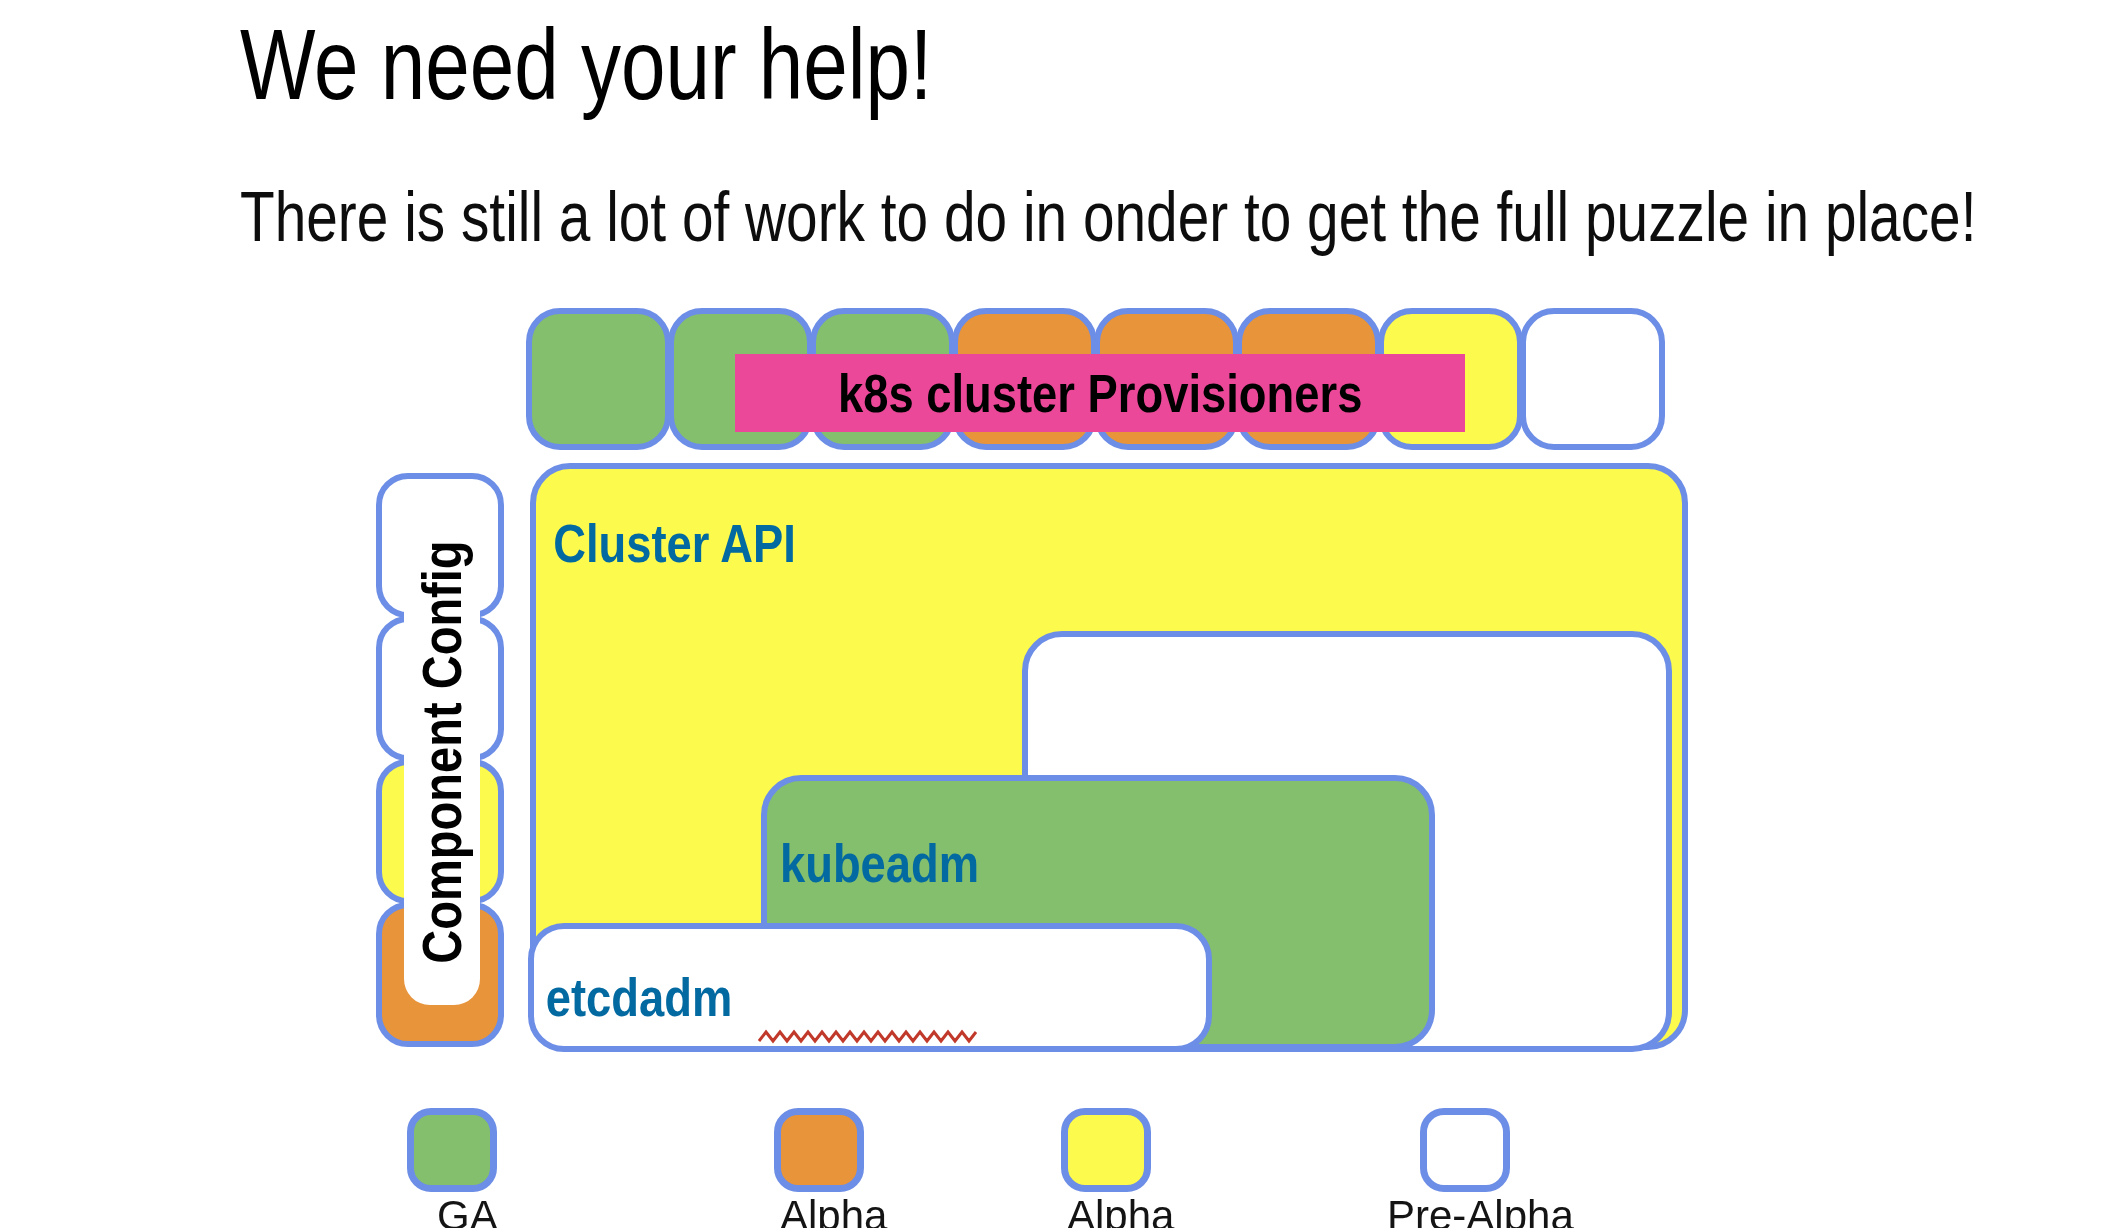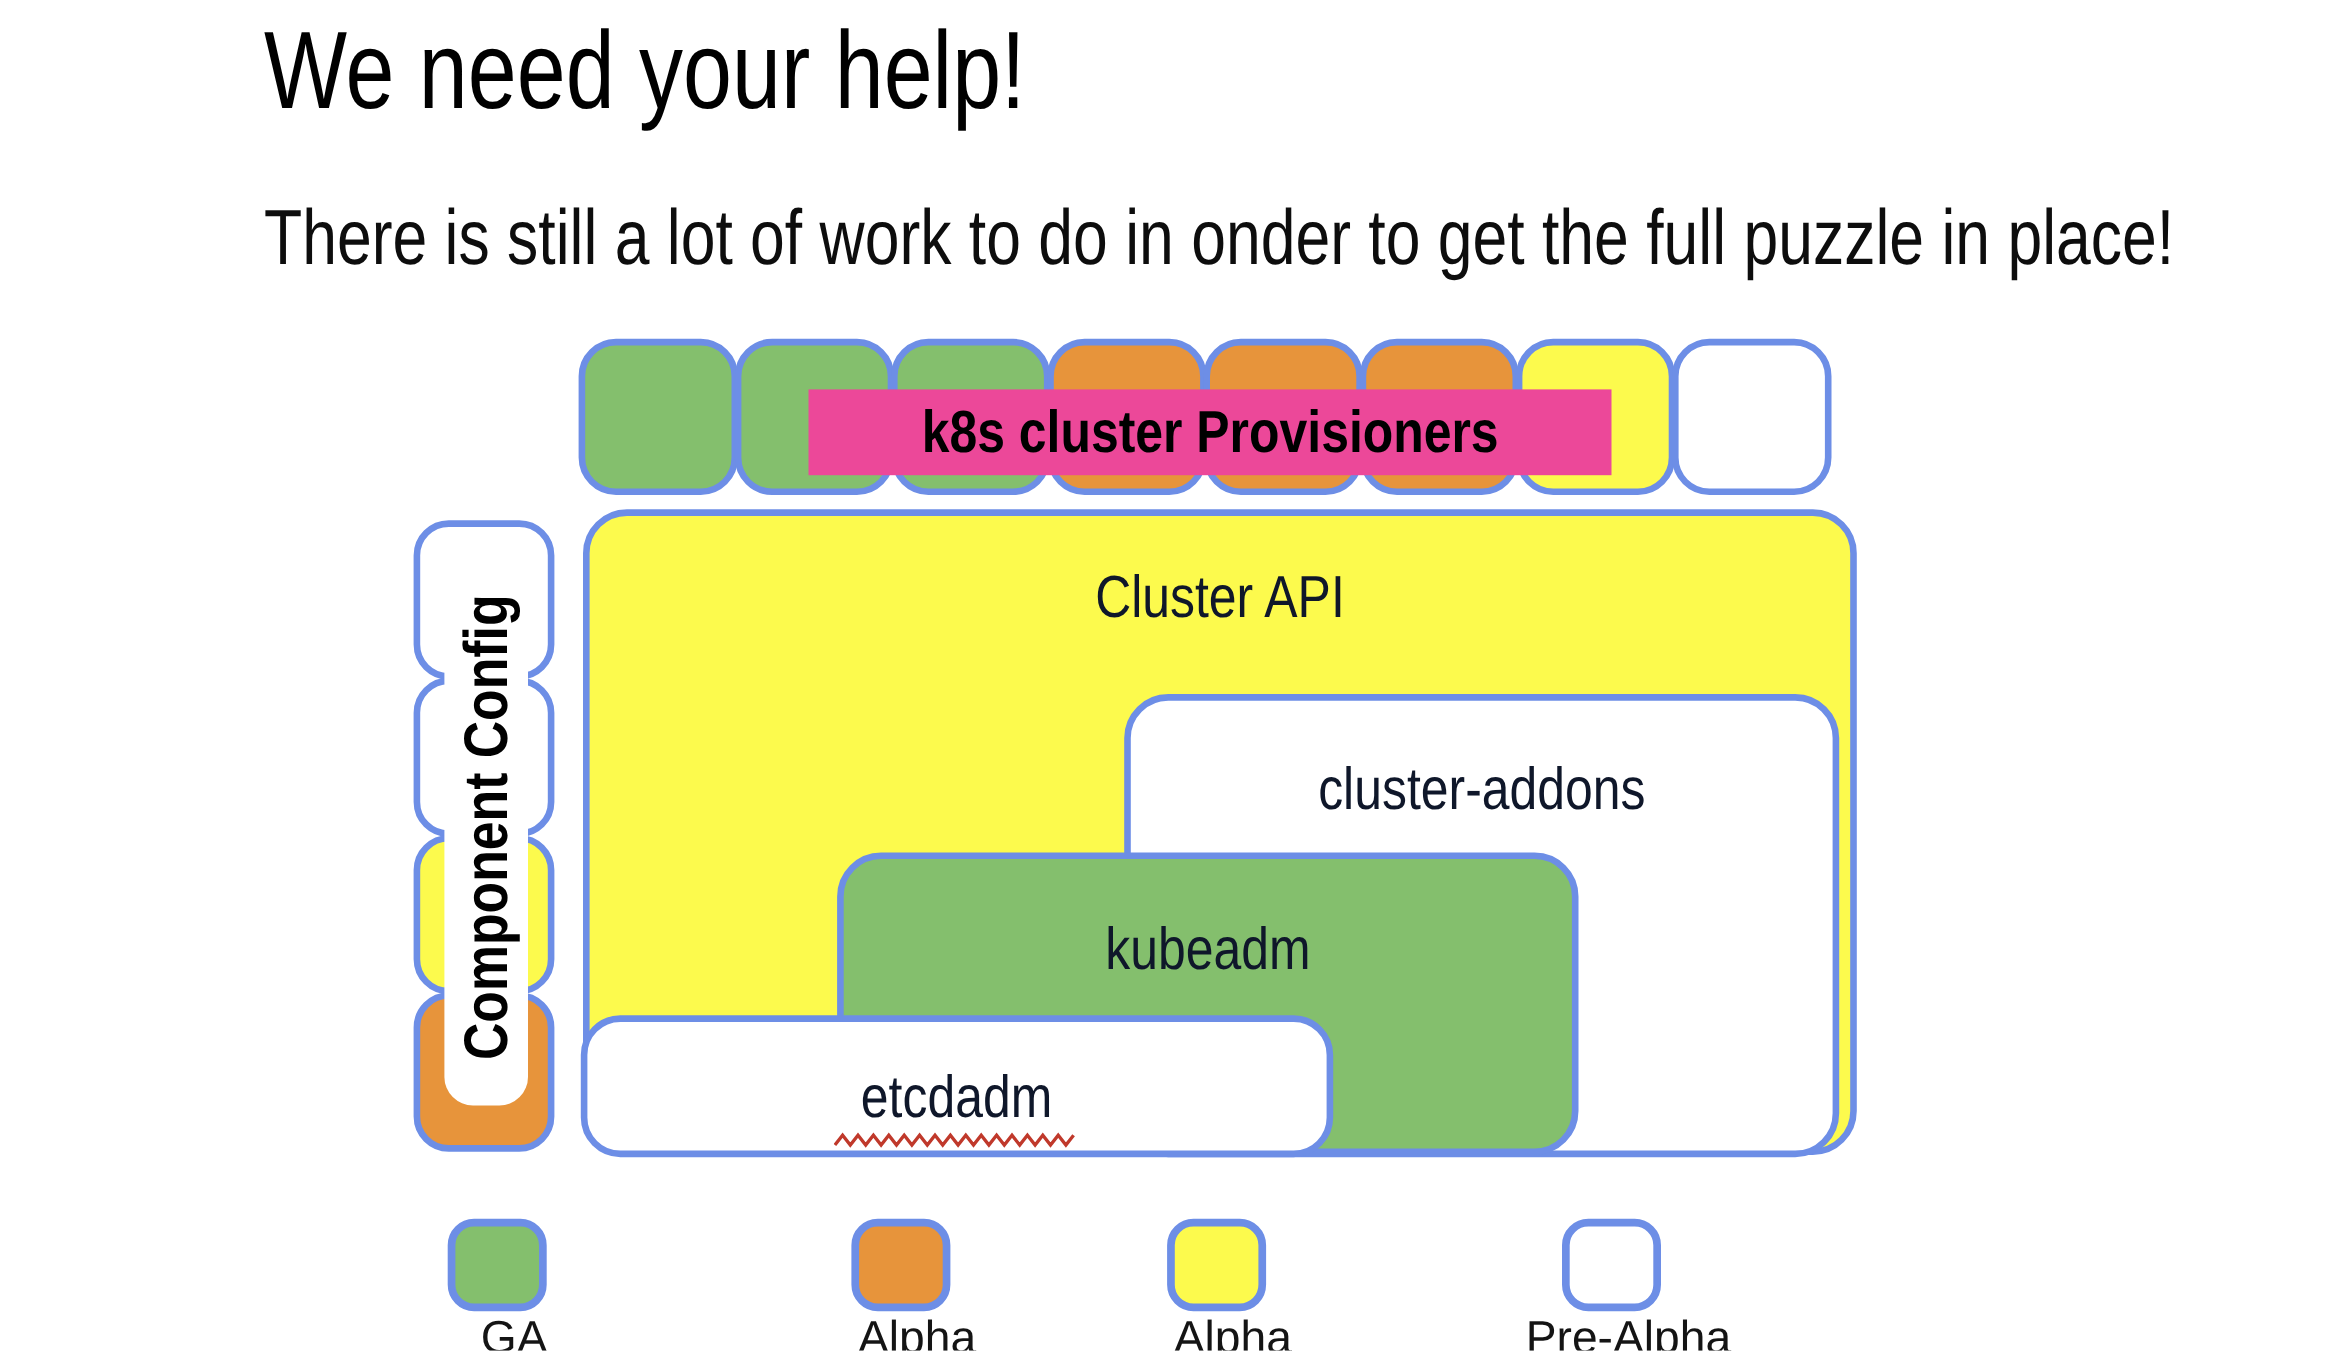--- a/index.html
+++ b/index.html
@@ -30,21 +30,21 @@
              display:flex; align-items:center; justify-content:center; z-index:5;
              font-size:56px; font-weight:700; color:#000; }
 
   
   .box { position:absolute; box-sizing:border-box; border:6px solid var(--border); border-radius:40px; }
   #box-cluster-api    { left:530px;  top:463px; width:1158px; height:587px; background:var(--alpha);     z-index:1; }
   #box-cluster-addons { left:1022px; top:631px; width:650px;  height:421px; background:var(--pre_alpha); z-index:2; }
   #box-kubeadm        { left:761px;  top:775px; width:674px;  height:275px; background:var(--ga);        z-index:3; }
   #box-etcdadm        { left:528px;  top:923px; width:684px;  height:129px; background:var(--pre_alpha); border-radius:36px; z-index:4; }
 
-  .boxlabel { position:absolute; text-align:center; font-size:54px; font-weight:400; color:#0f172a; line-height:1; }
+  .boxlabel { position:absolute; text-align:left; font-size:54px; font-weight:700; color:#0369a1; line-height:1; }
   #lbl-cluster-api    { left:530px;  width:1158px; top:516px; z-index:2; }
   #lbl-cluster-addons { left:1022px; width:650px;  top:690px; z-index:3; }
   #lbl-kubeadm        { left:761px;  width:674px;  top:836px; z-index:4; }
   #lbl-etcdadm        { left:528px;  width:684px;  top:970px; z-index:5; }
 
   #squiggle { position:absolute; left:758px; top:1028px; z-index:6; }
 
   
   .legend-item { position:absolute; top:1108px; display:flex; align-items:center;flex-direction:column; }
   .lsq { width:90px; height:84px; box-sizing:border-box; border:7px solid var(--border); border-radius:24px; background:#fff; }
@@ -84,21 +84,20 @@
   <div class="cc-text">
       <span class="condC">Component Config</span>
     </div>
 
   <div class="box" id="box-cluster-api"></div>
   <div class="box" id="box-cluster-addons"></div>
   <div class="box" id="box-kubeadm"></div>
   <div class="box" id="box-etcdadm"></div>
 
   <div class="boxlabel" id="lbl-cluster-api"><span class="condC">Cluster API</span></div>
-  <div class="boxlabel" id="lbl-cluster-addons"><span class="condC">cluster-addons</span></div>
   <div class="boxlabel" id="lbl-kubeadm"><span class="condC">kubeadm</span></div>
   <div class="boxlabel" id="lbl-etcdadm"><span class="condC">etcdadm</span></div>
 
   <svg id="squiggle" width="222" height="18" viewBox="0 0 222 18">
     <polyline points="1,13 8,4 15,13 22,4 29,13 36,4 43,13 50,4 57,13 64,4 71,13 78,4 85,13 92,4 99,13 106,4 113,13 120,4 127,13 134,4 141,13 148,4 155,13 162,4 169,13 176,4 183,13 190,4 197,13 204,4 211,13 218,4" fill="none" stroke-width="3" stroke="#C0392B"></polyline>
   </svg>
 
   <div id="legend">
       <div class="legend-item" style="left: 407px;">
         <div class="lsq" style="background: rgb(132, 191, 109);"></div>

